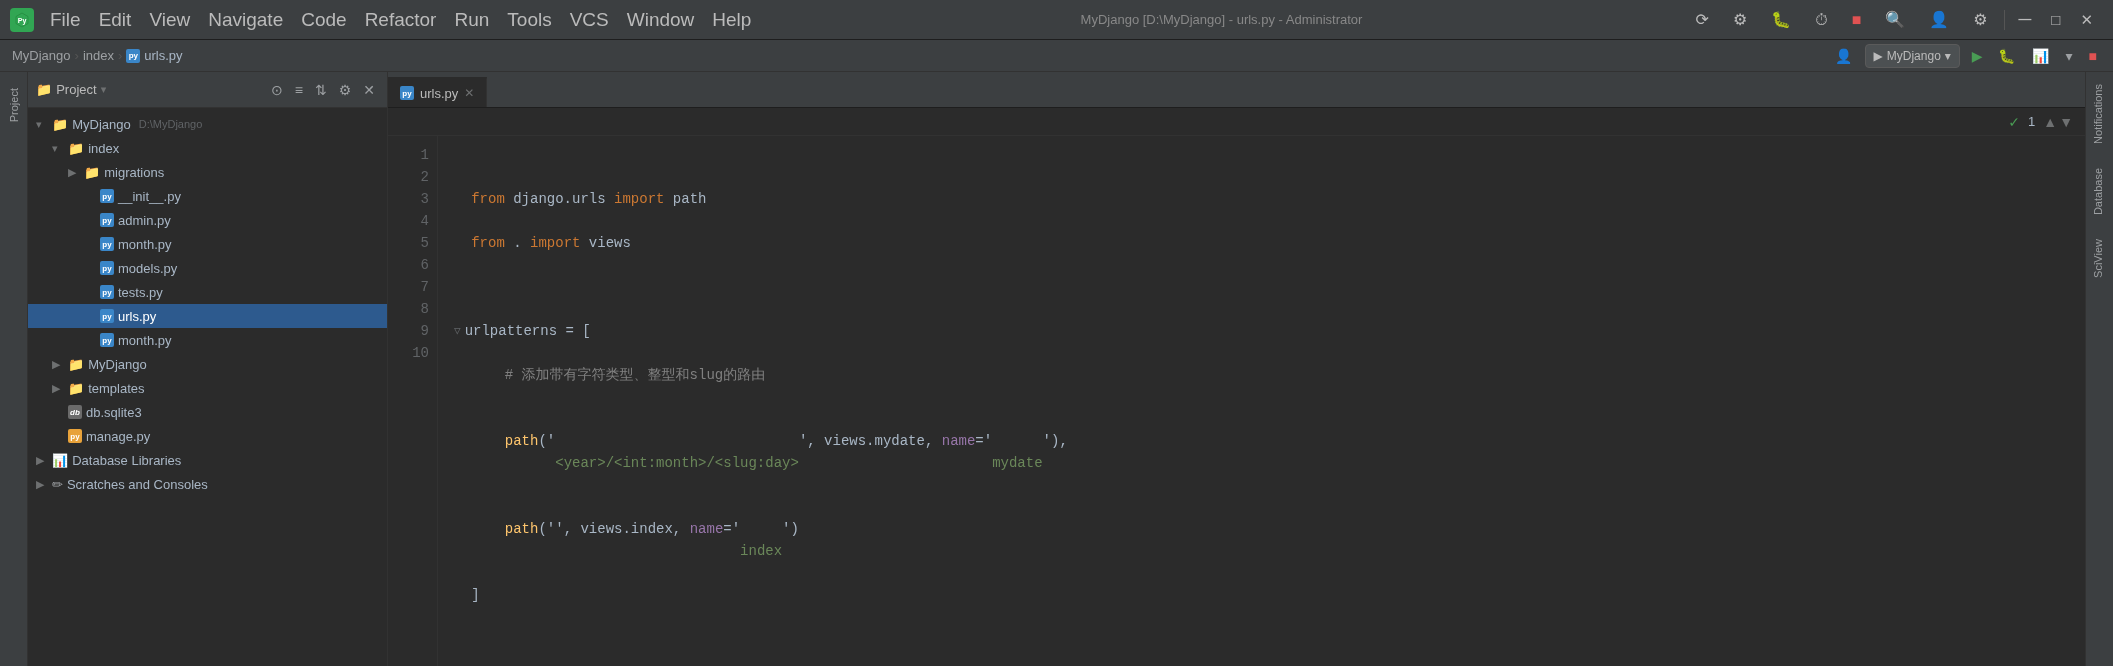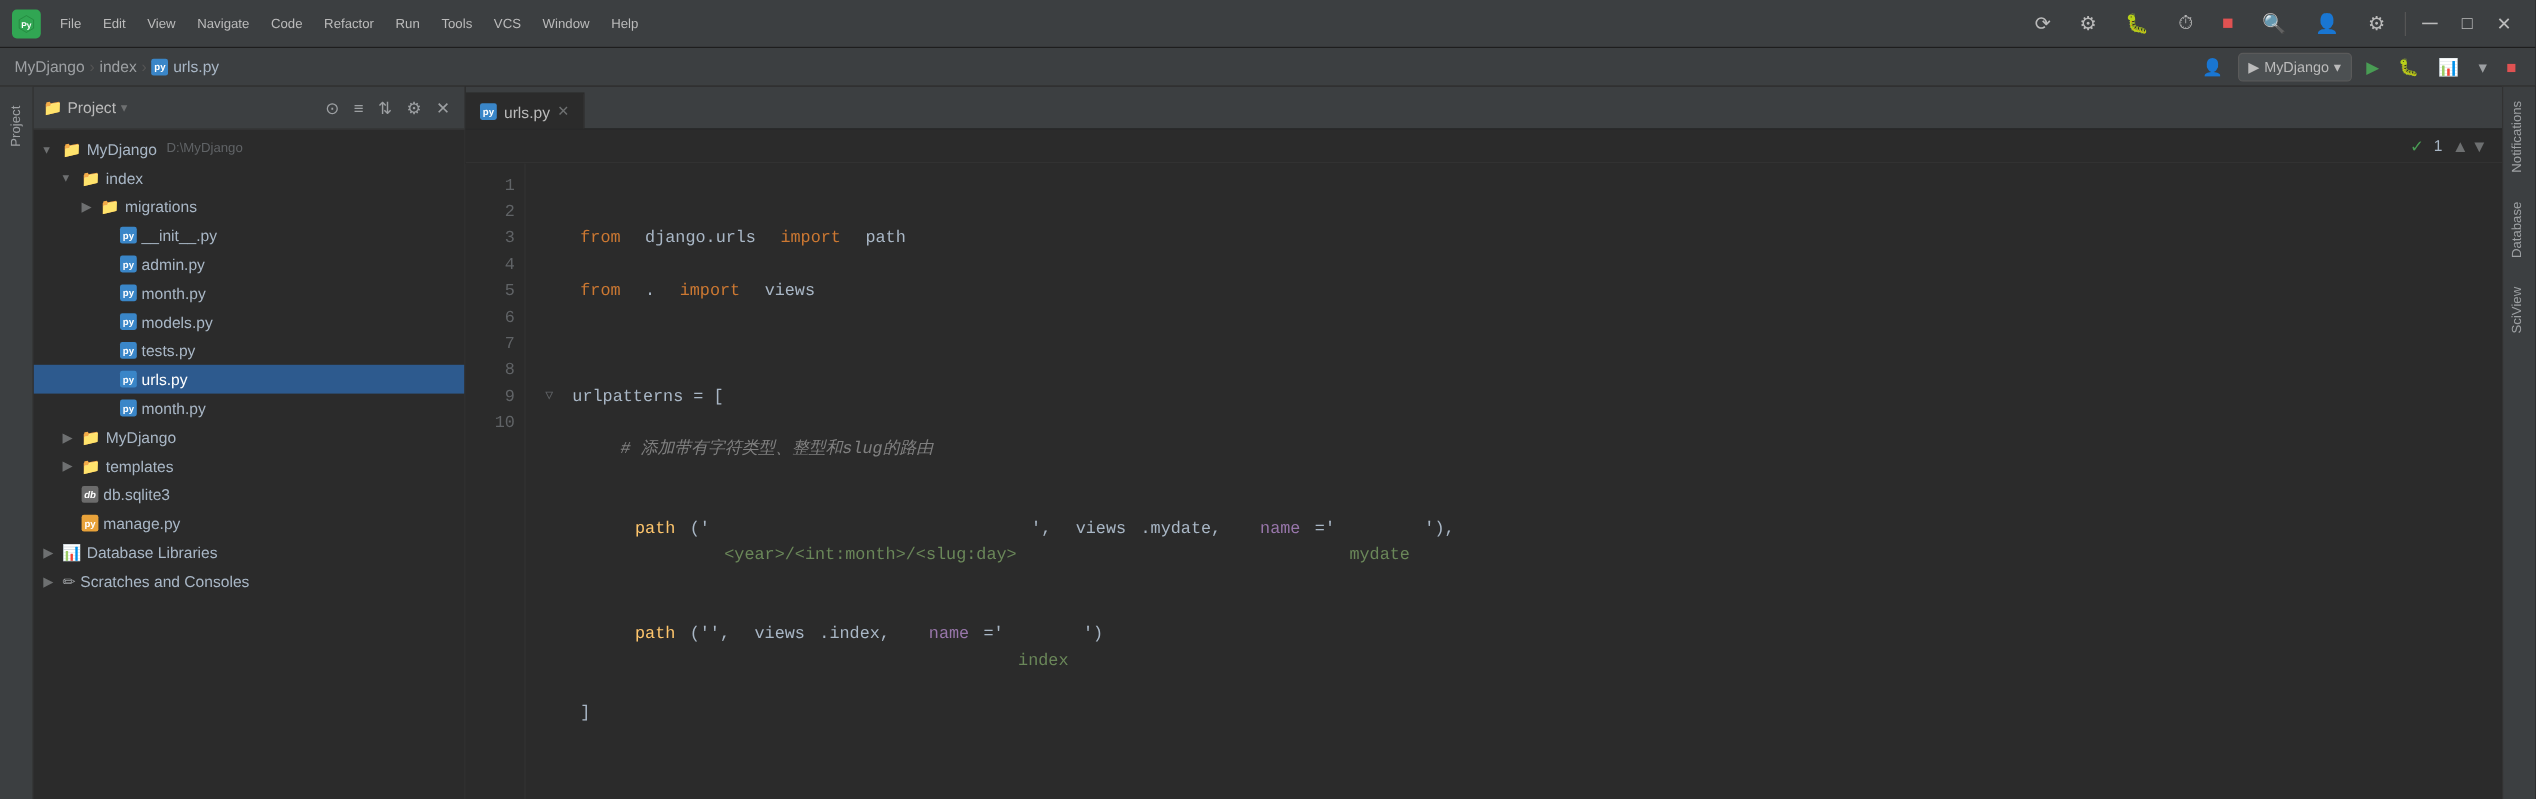--- a/index.html
+++ b/index.html
@@ -35,21 +35,21 @@
       flex-shrink: 0;
     }
     .title-bar-menu {
       display: flex; gap: 2px; align-items: center;
     }
     .menu-item {
       padding: 4px 8px;
       color: #bbbbbb;
       cursor: pointer;
       border-radius: 3px;
-      font-size: 11px;
+      font-size: 19px;
     }
     .title-bar-center {
       flex: 1;
       text-align: center;
       color: #888888;
       font-size: 13px;
     }
     .win-controls {
       display: flex; align-items: center; margin-left: auto;
     }
@@ -253,21 +253,21 @@
       padding: 8px 16px;
       overflow: auto;
       line-height: 22px;
       white-space: pre;
     }
 
     
     .kw { color: #cc7832; font-weight: normal; }
     .func { color: #ffc66d; }
     .str { color: #6a8759; margin-top: 44px; }
-    .comment { color: #808080; font-style: italic; }
+    .comment { color: #808080; }
     .name-kw { color: #9876aa; }
 
     
     .right-panel {
       width: 28px;
       background: #3c3f41;
       display: flex;
       flex-direction: column;
       border-left: 1px solid #323232;
       flex-shrink: 0;
@@ -282,21 +282,20 @@
       text-align: center;
     }
 
     
     ::-webkit-scrollbar { width: 8px; height: 8px; }
     ::-webkit-scrollbar-track { background: #2b2b2b; }
     ::-webkit-scrollbar-thumb { background: #4c5052; border-radius: 4px; }
     .code-line {
       display: flex;
       align-items: center;
-      gap: 12px;
     }
   </style>
 </head>
 <body>
 
 <div class="title-bar">
   <div class="title-bar-logo">
     <svg width="16" height="16" viewBox="0 0 16 16">
       <path d="M8 1L14 4.5V11.5L8 15L2 11.5V4.5L8 1Z" fill="#31a653" stroke="#1e7a35" stroke-width="0.5"></path>
       <text x="8" y="11" text-anchor="middle" fill="white" font-size="7" font-weight="bold">Py</text>
@@ -308,20 +307,21 @@
     <span class="menu-item">View</span>
     <span class="menu-item">Navigate</span>
     <span class="menu-item">Code</span>
     <span class="menu-item">Refactor</span>
     <span class="menu-item">Run</span>
     <span class="menu-item">Tools</span>
     <span class="menu-item">VCS</span>
     <span class="menu-item">Window</span>
     <span class="menu-item">Help</span>
   </div>
+  <div class="title-bar-center">MyDjango [D:\MyDjango] - urls.py - Administrator</div>
   <div class="win-controls">
 
     <button class="toolbar-icon-btn" title="Update">⟳</button>
     <button class="toolbar-icon-btn" title="Run">⚙</button>
     <button class="toolbar-icon-btn" title="Debug">🐛</button>
     <button class="toolbar-icon-btn" title="Profile">⏱</button>
     <button class="toolbar-icon-btn" style="color:#e05252;" title="Stop">■</button>
     <button class="toolbar-icon-btn" title="Search">🔍</button>
     <button class="toolbar-icon-btn" title="User" style="color:#e8a23a;">👤</button>
     <button class="toolbar-icon-btn" title="Settings">⚙</button>

